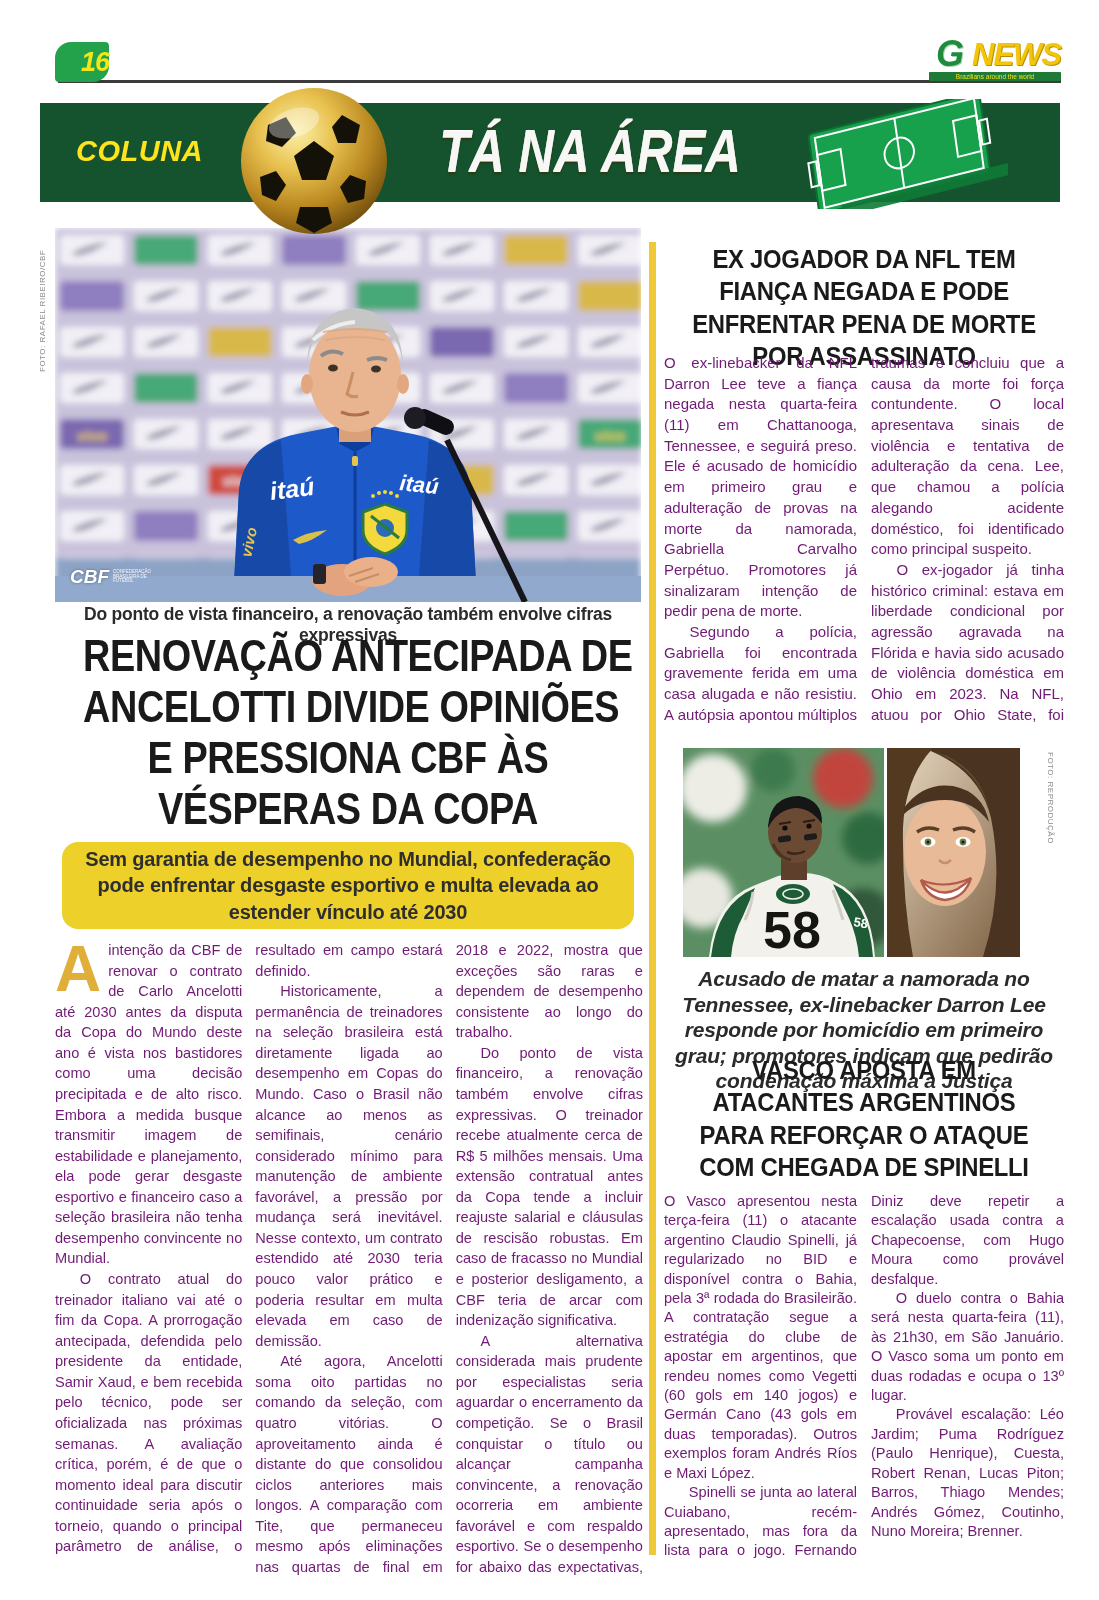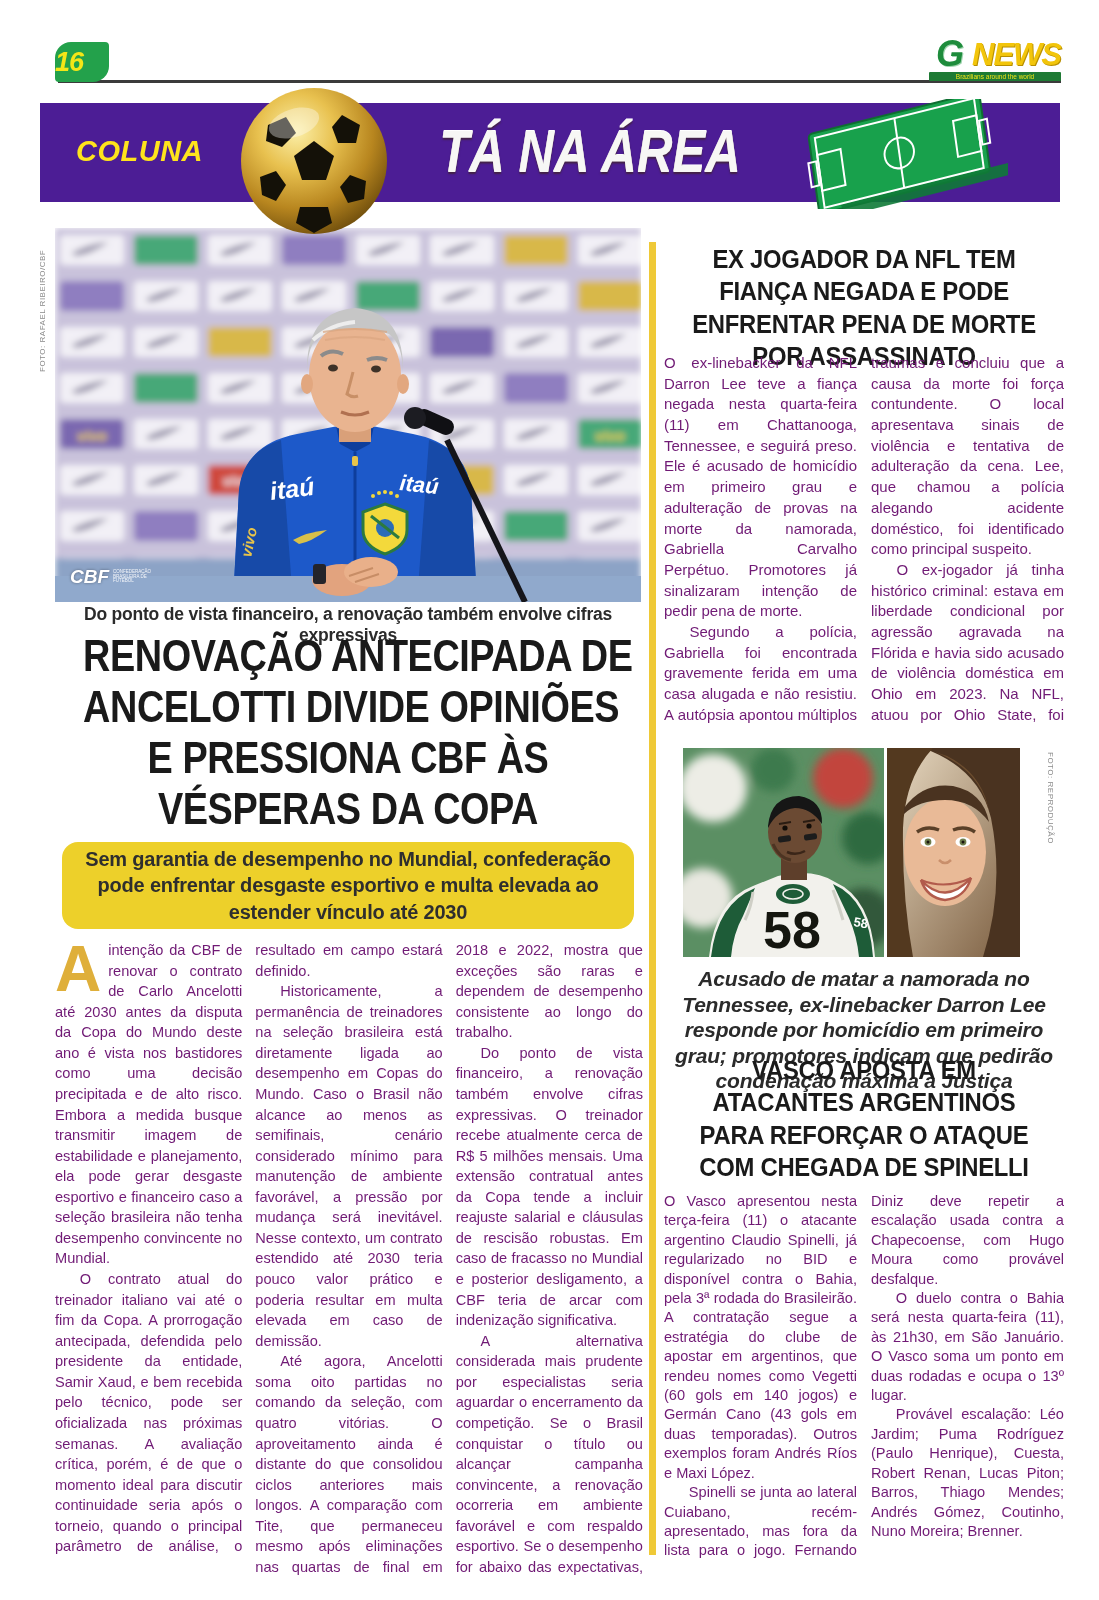--- a/index.html
+++ b/index.html
@@ -1,34 +1,34 @@
 <!DOCTYPE html>
 <html lang="pt"><head>
 <meta charset="utf-8">
 <style>
   html,body{margin:0;padding:0;background:#e8e8e8;}
   .page{position:relative;width:1099px;height:1600px;background:#ffffff;margin:0 auto;
         font-family:"Liberation Sans",sans-serif;overflow:hidden;}
   
   .page-badge{position:absolute;left:55px;top:42px;width:54px;height:40px;background:#23A14B;
-        border-radius:16px 4px 16px 4px;display:flex;align-items:center;justify-content:flex-start;}
+        border-radius:16px 4px 16px 4px;display:flex;align-items:center;justify-content:flex-end;}
   .page-badge span{color:#F4E617;font-size:27px;font-weight:bold;font-style:italic;letter-spacing:-1px;}
   .header-rule{position:absolute;left:58px;top:80px;width:1003px;height:3px;background:#3b3b3b;}
   .edition-line{position:absolute;left:0;top:56px;width:100%;text-align:center;font-size:13px;color:#2e2e2e;letter-spacing:.2px;}
   .edition-line b{font-weight:bold;}
   .gnews-logo{position:absolute;right:38px;top:40px;width:132px;height:52px;}
   .gnews-row{display:flex;align-items:flex-end;justify-content:flex-end;}
   .logo-g{color:#1E8C3C;font-size:36px;font-weight:900;font-style:italic;line-height:.8;margin-right:-4px;
         text-shadow:1px 1px 0 #9fd4ae;}
   .logo-news{color:#F2C50B;font-size:31px;font-weight:900;font-style:italic;letter-spacing:-1px;line-height:.9;
         text-shadow:1px 1px 0 #b88f00;margin-left:12px;}
   .logo-tagline{margin-top:3px;background:#1E7A34;color:#F4E617;font-size:6.5px;text-align:center;
         padding:1px 3px;border-radius:1px;white-space:nowrap;}
   
-  .banner{position:absolute;left:40px;top:103px;width:1020px;height:99px;background:#4c1d95;}
+  .banner{position:absolute;left:40px;top:103px;width:1020px;height:99px;background:#14532d;}
   .banner-label{position:absolute;left:36px;top:32px;color:#FFE41C;font-size:29px;font-weight:900;
         font-style:italic;letter-spacing:.5px;}
   .banner-title{position:absolute;left:330px;right:250px;top:14px;text-align:center;color:#F7F7F5;
         font-size:60px;font-weight:900;font-style:italic;letter-spacing:0px;transform:scaleX(.82);
         transform-origin:center;text-shadow:0 2px 2px rgba(60,40,0,.55),0 -1px 0 #ffffff;}
   .banner-ball{position:absolute;left:198px;top:-18px;width:152px;height:152px;z-index:5;}
   .banner-field{position:absolute;right:52px;top:-4px;width:218px;height:110px;}
   
   .main-photo{position:absolute;left:55px;top:228px;width:586px;height:374px;overflow:hidden;}
   .photo-credit{position:absolute;font-size:8px;color:#8a8a8a;writing-mode:vertical-rl;

